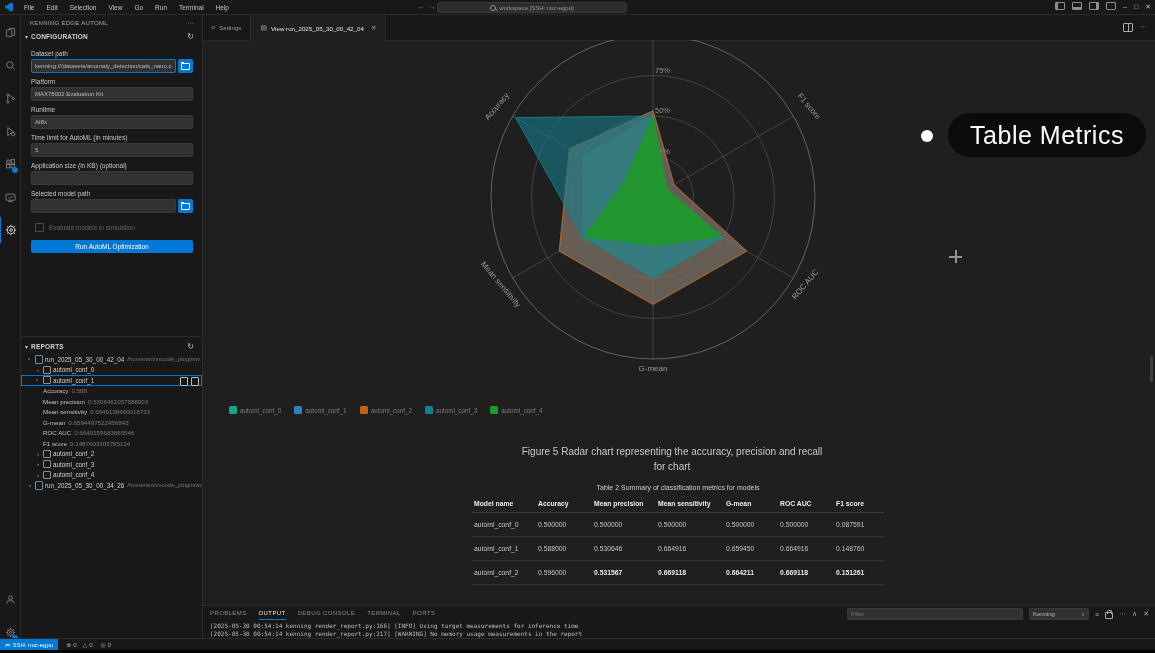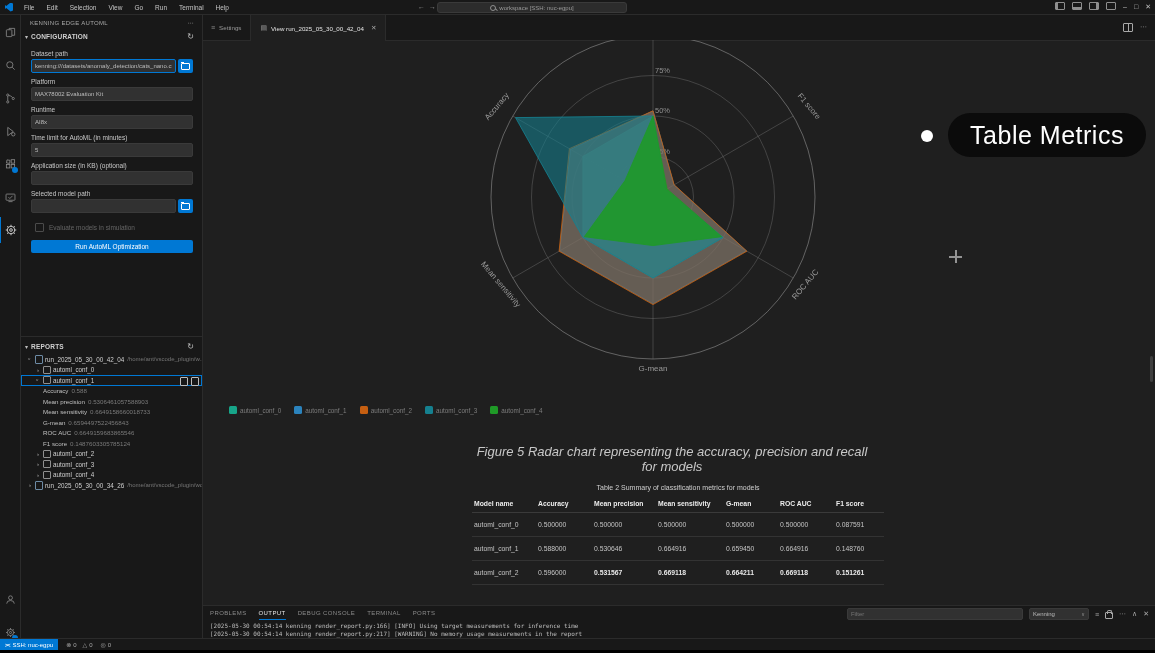--- a/index.html
+++ b/index.html
@@ -88,21 +88,21 @@
   .tab-actions{margin-left:auto;display:flex;align-items:center;gap:7px;padding-right:8px;color:#a8a8a8;}
   .split-ic{width:8px;height:7px;border:1px solid #a8a8a8;border-radius:1px;position:relative;}
   .split-ic::before{content:"";position:absolute;left:3.5px;top:0;bottom:0;width:1px;background:#a8a8a8;}
   .content{position:absolute;left:0;top:26px;right:0;bottom:0;overflow:hidden;}
   #radar{position:absolute;left:0;top:0;}
   .legend{position:absolute;left:27px;top:366px;display:flex;gap:13px;align-items:center;}
   .legend-item{display:flex;align-items:center;gap:3px;}
   .legend-swatch{width:8px;height:8px;border-radius:1.5px;}
   .legend-label{font-size:6.3px;color:#7d7d7d;}
   .caption{position:absolute;left:250px;top:404px;width:440px;text-align:center;}
-  .caption div{font-size:13px;font-style:italic;color:#c8c8c8;line-height:15px;}
+  .caption div{font-size:10px;color:#c8c8c8;line-height:15px;}
   .rtable{position:absolute;left:270px;top:444px;width:412px;}
   .rtable .ttitle{font-size:7px;color:#cfcfcf;text-align:center;margin-bottom:4px;}
   table{border-collapse:collapse;width:412px;table-layout:fixed;}
   th{font-size:6.8px;color:#ececec;text-align:left;padding:5px 2px;border-bottom:1px solid #3a3a3a;}
   td{font-size:6.8px;color:#c4c4c4;padding:8px 2px;border-bottom:1px solid #333333;}
   td.b{font-weight:bold;color:#e8e8e8;}
   .ed-scroll{position:absolute;right:2px;top:316px;width:3px;height:26px;background:#3f3f3f;border-radius:2px;}
 
   
   .overlay-dot{position:absolute;left:921px;top:130px;width:12px;height:12px;border-radius:50%;background:#fff;z-index:60;}
@@ -426,21 +426,21 @@
             <span class="legend-swatch" style="background: rgb(21, 128, 143);"></span>
             <span class="legend-label">automl_conf_3</span>
           </div>
           <div class="legend-item">
             <span class="legend-swatch" style="background: rgb(31, 154, 39);"></span>
             <span class="legend-label">automl_conf_4</span>
           </div>
         </div>
       <div class="caption">
         <div>Figure 5 Radar chart representing the accuracy, precision and recall</div>
-        <div>for models</div>
+        <div>for chart</div>
       </div>
       <div class="rtable">
         <div class="ttitle">Table 2 Summary of classification metrics for models</div>
         <table>
           <colgroup>
               <col style="width:64px">
               <col style="width:56px">
               <col style="width:64px">
               <col style="width:68px">
               <col style="width:54px">

